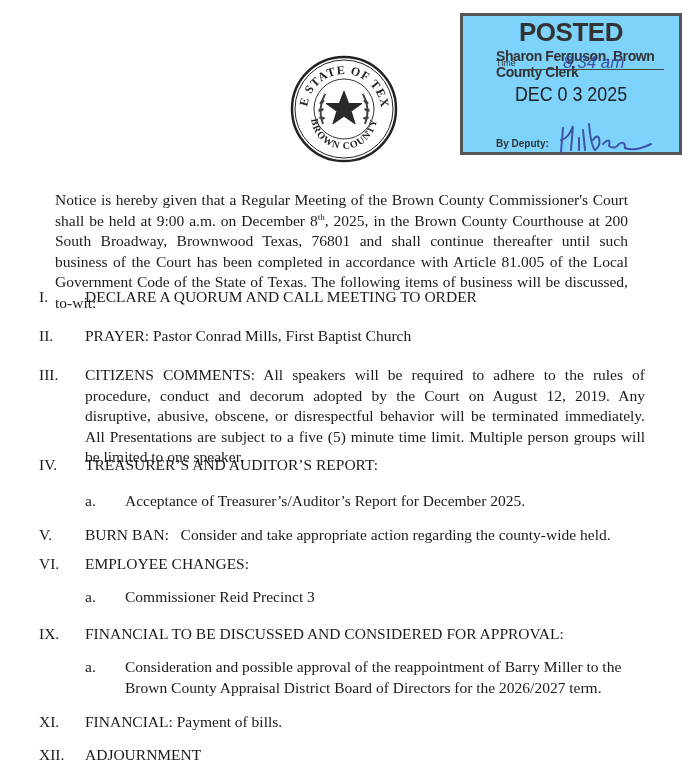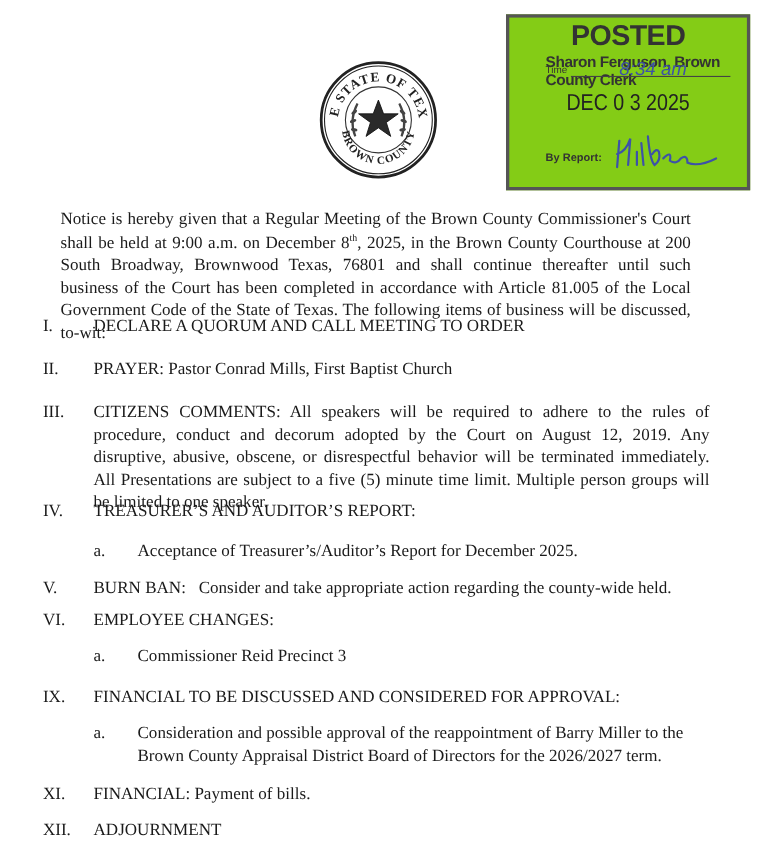--- a/index.html
+++ b/index.html
@@ -1,20 +1,20 @@
 <!DOCTYPE html>
 <html><head>
   <meta charset="utf-8">
   <style>
     html, body { margin: 0; padding: 0; background: #ffffff; }
     body { width: 695px; height: 770px; position: relative; overflow: hidden;
       font-family: "Liberation Serif", "DejaVu Serif", serif; color: #1a1a1a; }
     .seal { position: absolute; left: 289px; top: 54px; width: 110px; height: 110px; }
-    .stamp { position: absolute; left: 460px; top: 13px; width: 222px; height: 160px;
-      border: 3px solid #555; box-sizing: border-box; background: #84cc16; }
+    .stamp { position: absolute; left: 460px; top: 13px; width: 222px; height: 142px;
+      border: 3px solid #555; box-sizing: border-box; background: #7dd3fc; }
     .stamp-posted { position: absolute; top: 2px; left: 0; right: 0; text-align: center;
       font-family: "Liberation Sans", sans-serif; font-size: 26px; font-weight: bold; color: #333;
       letter-spacing: -0.5px; line-height: 28px; }
     .stamp-clerk { position: absolute; left: 33px; top: 32px; font-family: "Liberation Sans", sans-serif;
       font-size: 14px; font-weight: bold; color: #333; letter-spacing: -0.4px; }
     .stamp-time-label { position: absolute; left: 33px; top: 42px; font-family: "Liberation Sans", sans-serif;
       font-size: 9px; font-weight: normal; color: #333; }
     .stamp-time-line { position: absolute; left: 56px; top: 53px; width: 145px; border-bottom: 1px solid #444; }
     .stamp-time-value { position: absolute; left: 100px; top: 37px; font-family: Liberation Sans, sans-serif;
       font-style: italic; font-size: 17px; color: #3d52a8; }
@@ -65,21 +65,21 @@
   </svg>
 </div>
 
 <div class="stamp">
   <div class="stamp-posted">POSTED</div>
   <div class="stamp-clerk">Sharon Ferguson, Brown County Clerk</div>
   <div class="stamp-time-label">Time</div>
   <div class="stamp-time-line"></div>
   <div class="stamp-time-value">8:34 am</div>
   <div class="stamp-date">DEC 0 3 2025</div>
-  <div class="stamp-deputy">By Report:</div>
+  <div class="stamp-deputy">By Deputy:</div>
   <svg class="stamp-sign" viewBox="0 0 110 40">
     <path d="M8 12 L6 36 M6 24 Q14 22 18 10 L16 34 M24 22 L24 34 M28 14 L30 34 M34 8 Q36 30 40 34 Q46 30 44 22 Q42 18 38 24 M48 28 Q56 20 54 30 Q60 34 64 28 Q70 24 70 32 Q80 36 96 28" fill="none" stroke="#3d52a8" stroke-width="2" stroke-linecap="round"></path>
   </svg>
 </div>
 
 <div class="content">
   <p class="notice"><span>Notice is hereby given that a Regular Meeting of the Brown County Commissioner's Court shall be held at 9:00 a.m. on December 8</span><sup>th</sup><span>, 2025, in the Brown County Courthouse at 200 South Broadway, Brownwood Texas, 76801 and shall continue thereafter until such business of the Court has been completed in accordance with Article 81.005 of the Local Government Code of the State of Texas. The following items of business will be discussed, to-wit:</span></p>
 </div>
 
 <div class="item" style="top:287px;">

